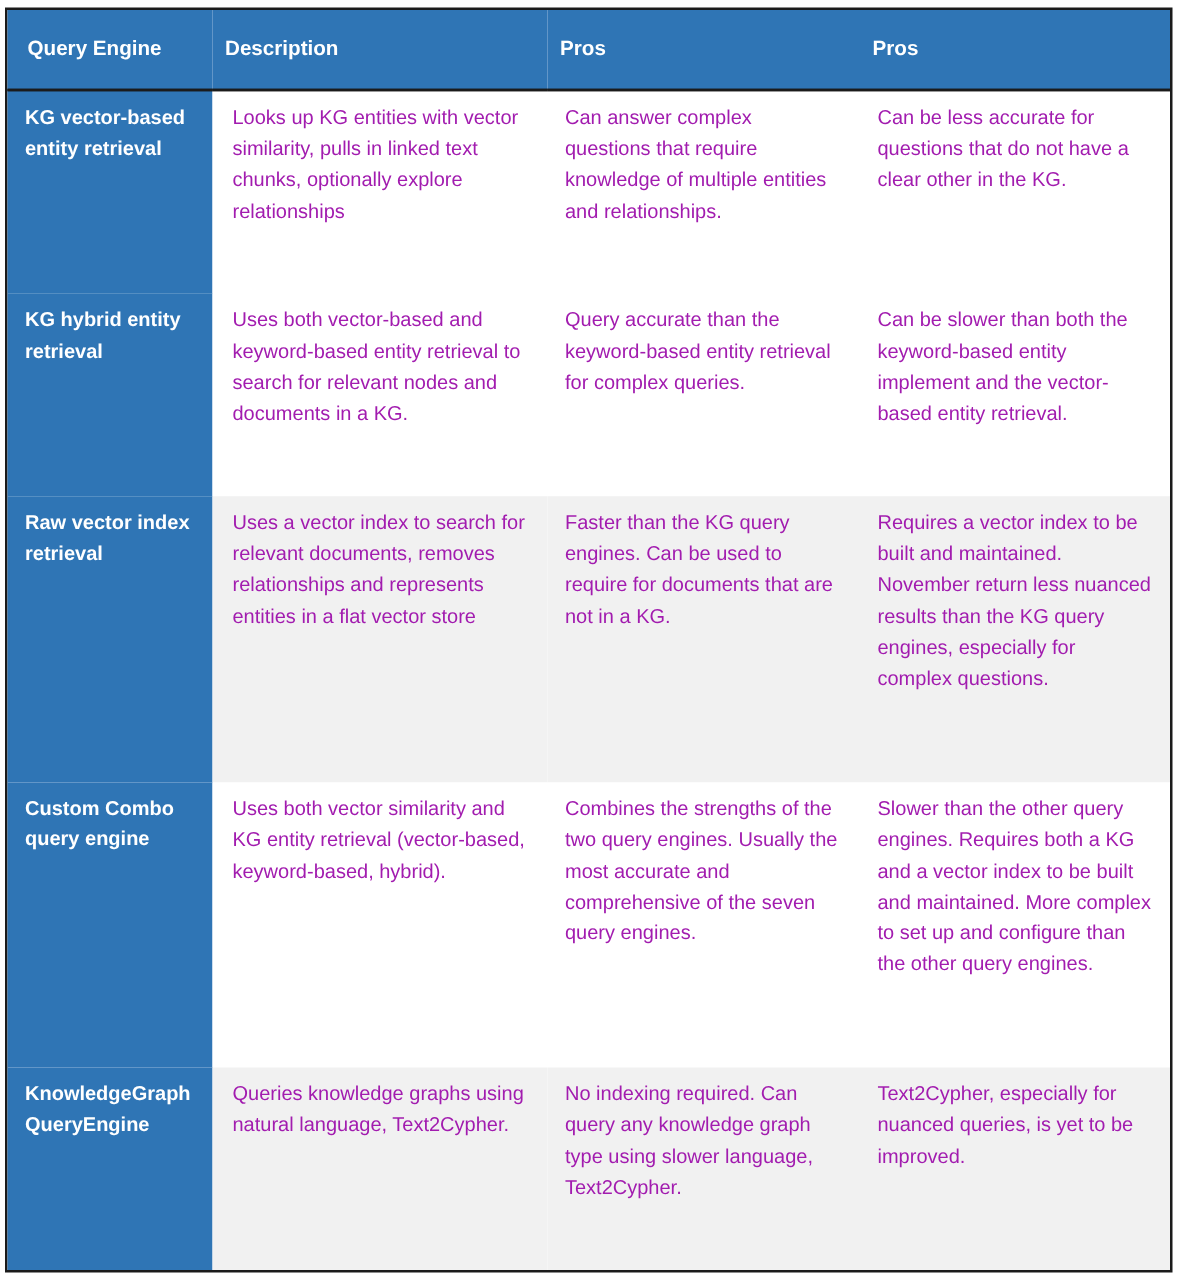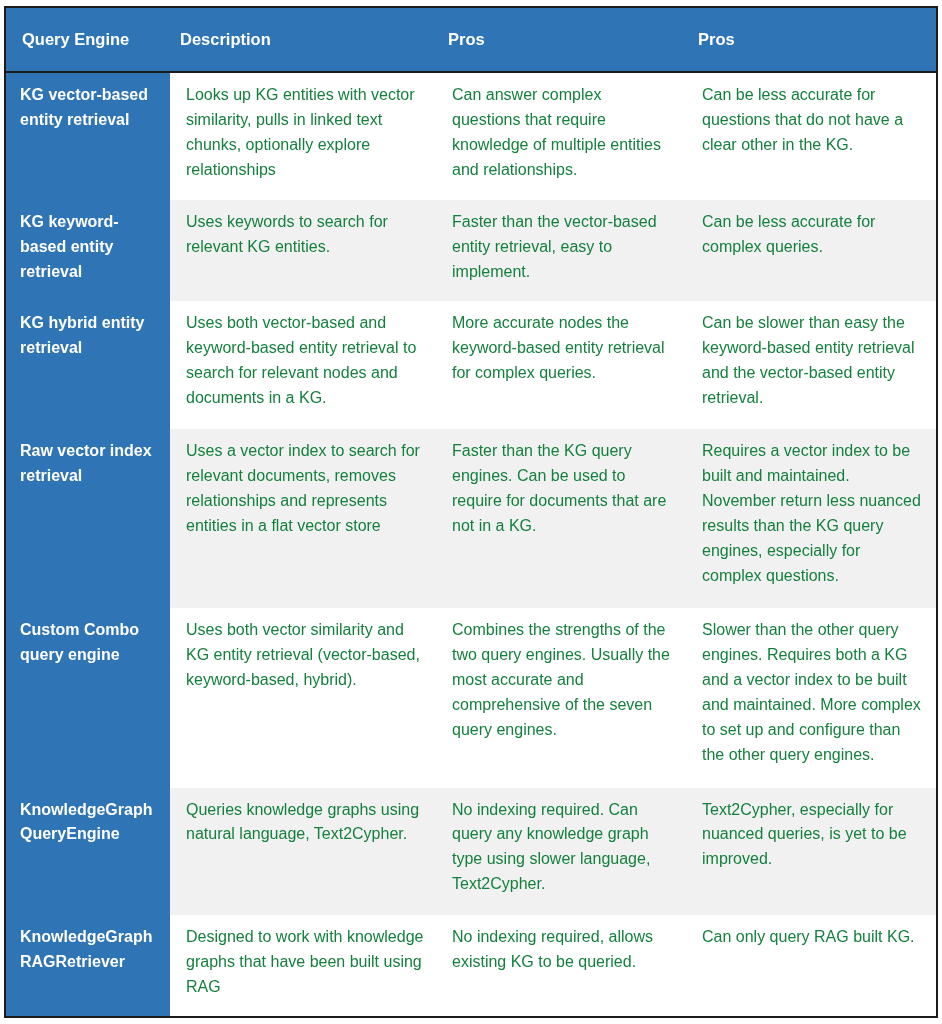--- a/index.html
+++ b/index.html
@@ -51,21 +51,21 @@
     padding-left: 16px;
   }
   thead th.h-center {
     text-align: left;
   }
 
   tbody td {
     vertical-align: top;
     font-size: 16px;
     line-height: 1.56;
-    color: #15803d;
+    color: #a21caf;
     padding: 10px 14px 12px 14px;
     box-sizing: border-box;
     border: 0;
   }
   tbody tr.row-white td { background: #ffffff; }
   tbody tr.row-alt   td { background: #f1f1f1; }
 
   tbody td.engine-cell {
     background: #2f75b5 !important;
     color: #ffffff;
@@ -100,51 +100,39 @@
         <th class="h-center">Pros</th>
       </tr>
     </thead>
     <tbody>
       <tr class="row-white">
         <td class="engine-cell">KG vector-based entity retrieval</td>
         <td class="desc-cell">Looks up KG entities with vector similarity, pulls in linked text chunks, optionally explore relationships</td>
         <td>Can answer complex questions that require knowledge of multiple entities and relationships.</td>
         <td>Can be less accurate for questions that do not have a clear other in the KG.</td>
       </tr>
-      <tr class="row-alt">
-        <td class="engine-cell">KG keyword-based entity retrieval</td>
-        <td class="desc-cell">Uses keywords to search for relevant KG entities.</td>
-        <td>Faster than the vector-based entity retrieval, easy to implement.</td>
-        <td>Can be less accurate for complex queries.</td>
-      </tr>
       <tr class="row-white">
         <td class="engine-cell">KG hybrid entity retrieval</td>
         <td class="desc-cell">Uses both vector-based and keyword-based entity retrieval to search for relevant nodes and documents in a KG.</td>
-        <td>More accurate nodes the keyword-based entity retrieval for complex queries.</td>
-        <td>Can be slower than easy the keyword-based entity retrieval and the vector-based entity retrieval.</td>
+        <td>Query accurate than the keyword-based entity retrieval for complex queries.</td>
+        <td>Can be slower than both the keyword-based entity implement and the vector-based entity retrieval.</td>
       </tr>
       <tr class="row-alt">
         <td class="engine-cell">Raw vector index retrieval</td>
         <td class="desc-cell">Uses a vector index to search for relevant documents, removes relationships and represents entities in a flat vector store</td>
         <td>Faster than the KG query engines. Can be used to require for documents that are not in a KG.</td>
         <td>Requires a vector index to be built and maintained. November return less nuanced results than the KG query engines, especially for complex questions.</td>
       </tr>
       <tr class="row-white">
         <td class="engine-cell">Custom Combo query engine</td>
         <td class="desc-cell">Uses both vector similarity and KG entity retrieval (vector-based, keyword-based, hybrid).</td>
         <td>Combines the strengths of the two query engines. Usually the most accurate and comprehensive of the seven query engines.</td>
         <td>Slower than the other query engines. Requires both a KG and a vector index to be built and maintained. More complex to set up and configure than the other query engines.</td>
       </tr>
       <tr class="row-alt">
         <td class="engine-cell">KnowledgeGraph QueryEngine</td>
         <td class="desc-cell">Queries knowledge graphs using natural language, Text2Cypher.</td>
         <td>No indexing required. Can query any knowledge graph type using slower language, Text2Cypher.</td>
         <td>Text2Cypher, especially for nuanced queries, is yet to be improved.</td>
       </tr>
-      <tr class="row-white">
-        <td class="engine-cell">KnowledgeGraph RAGRetriever</td>
-        <td class="desc-cell">Designed to work with knowledge graphs that have been built using RAG</td>
-        <td>No indexing required, allows existing KG to be queried.</td>
-        <td>Can only query RAG built KG.</td>
-      </tr>
     </tbody>
   </table>
 </div>
 
 </body></html>

